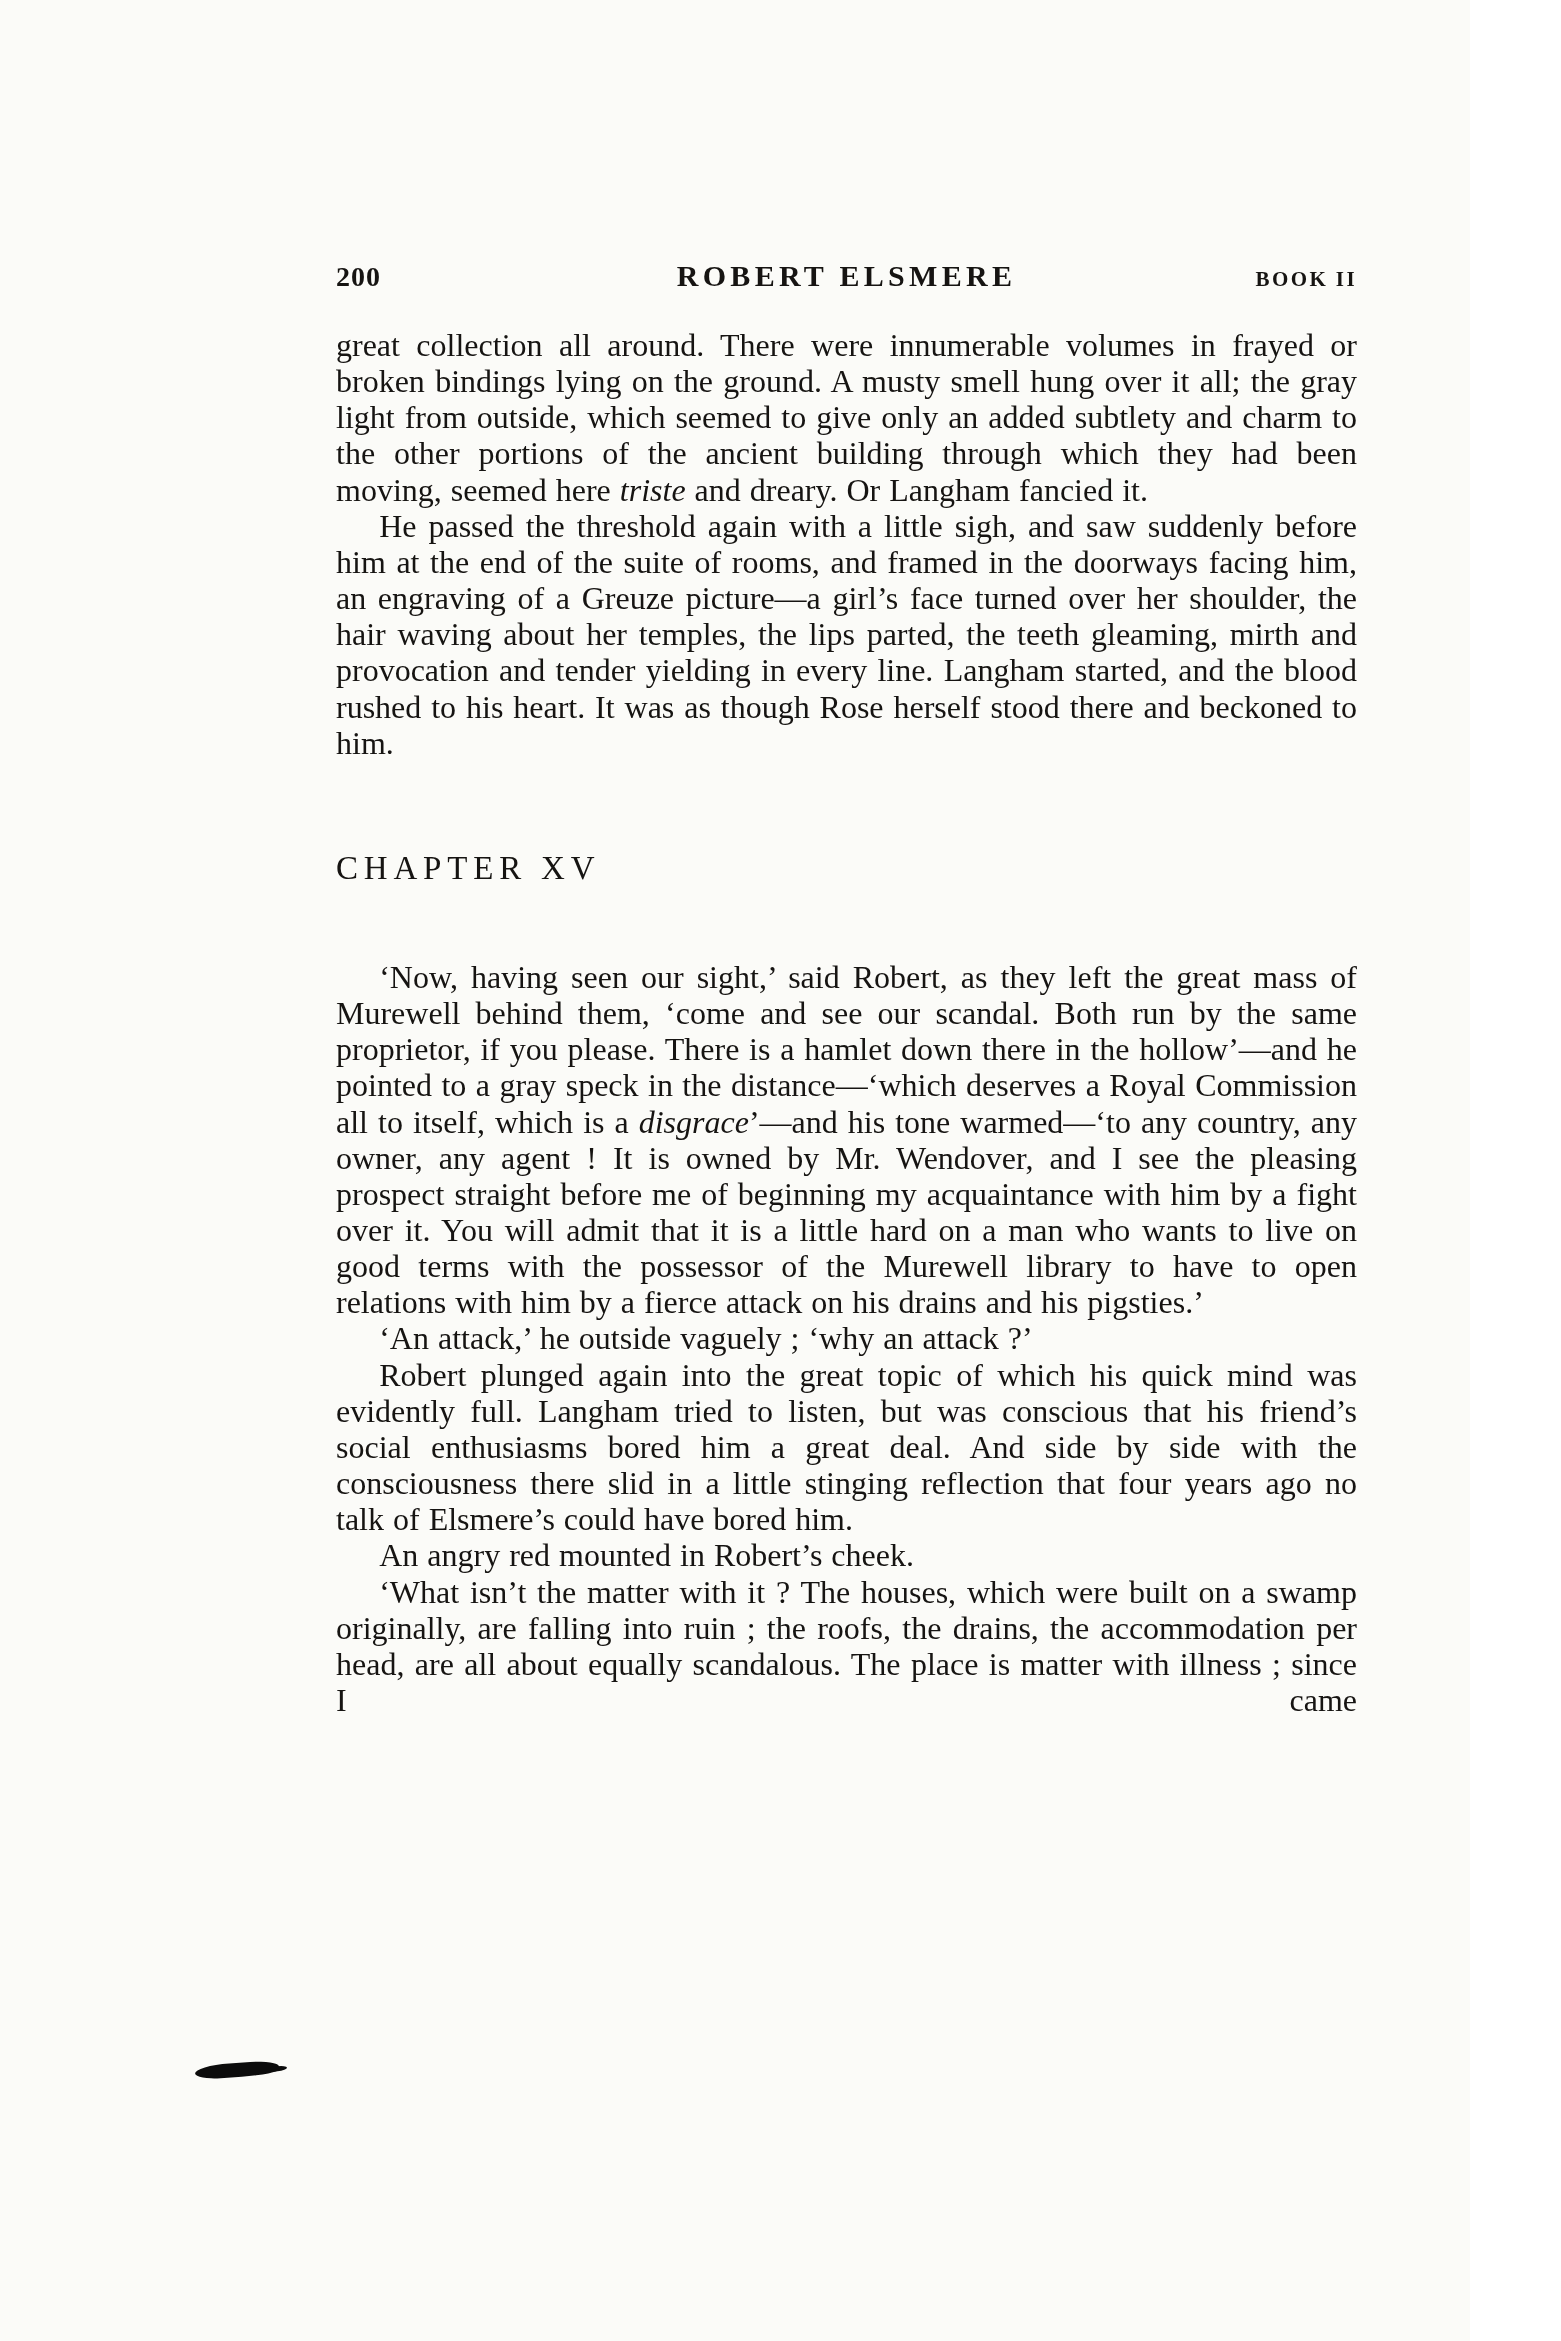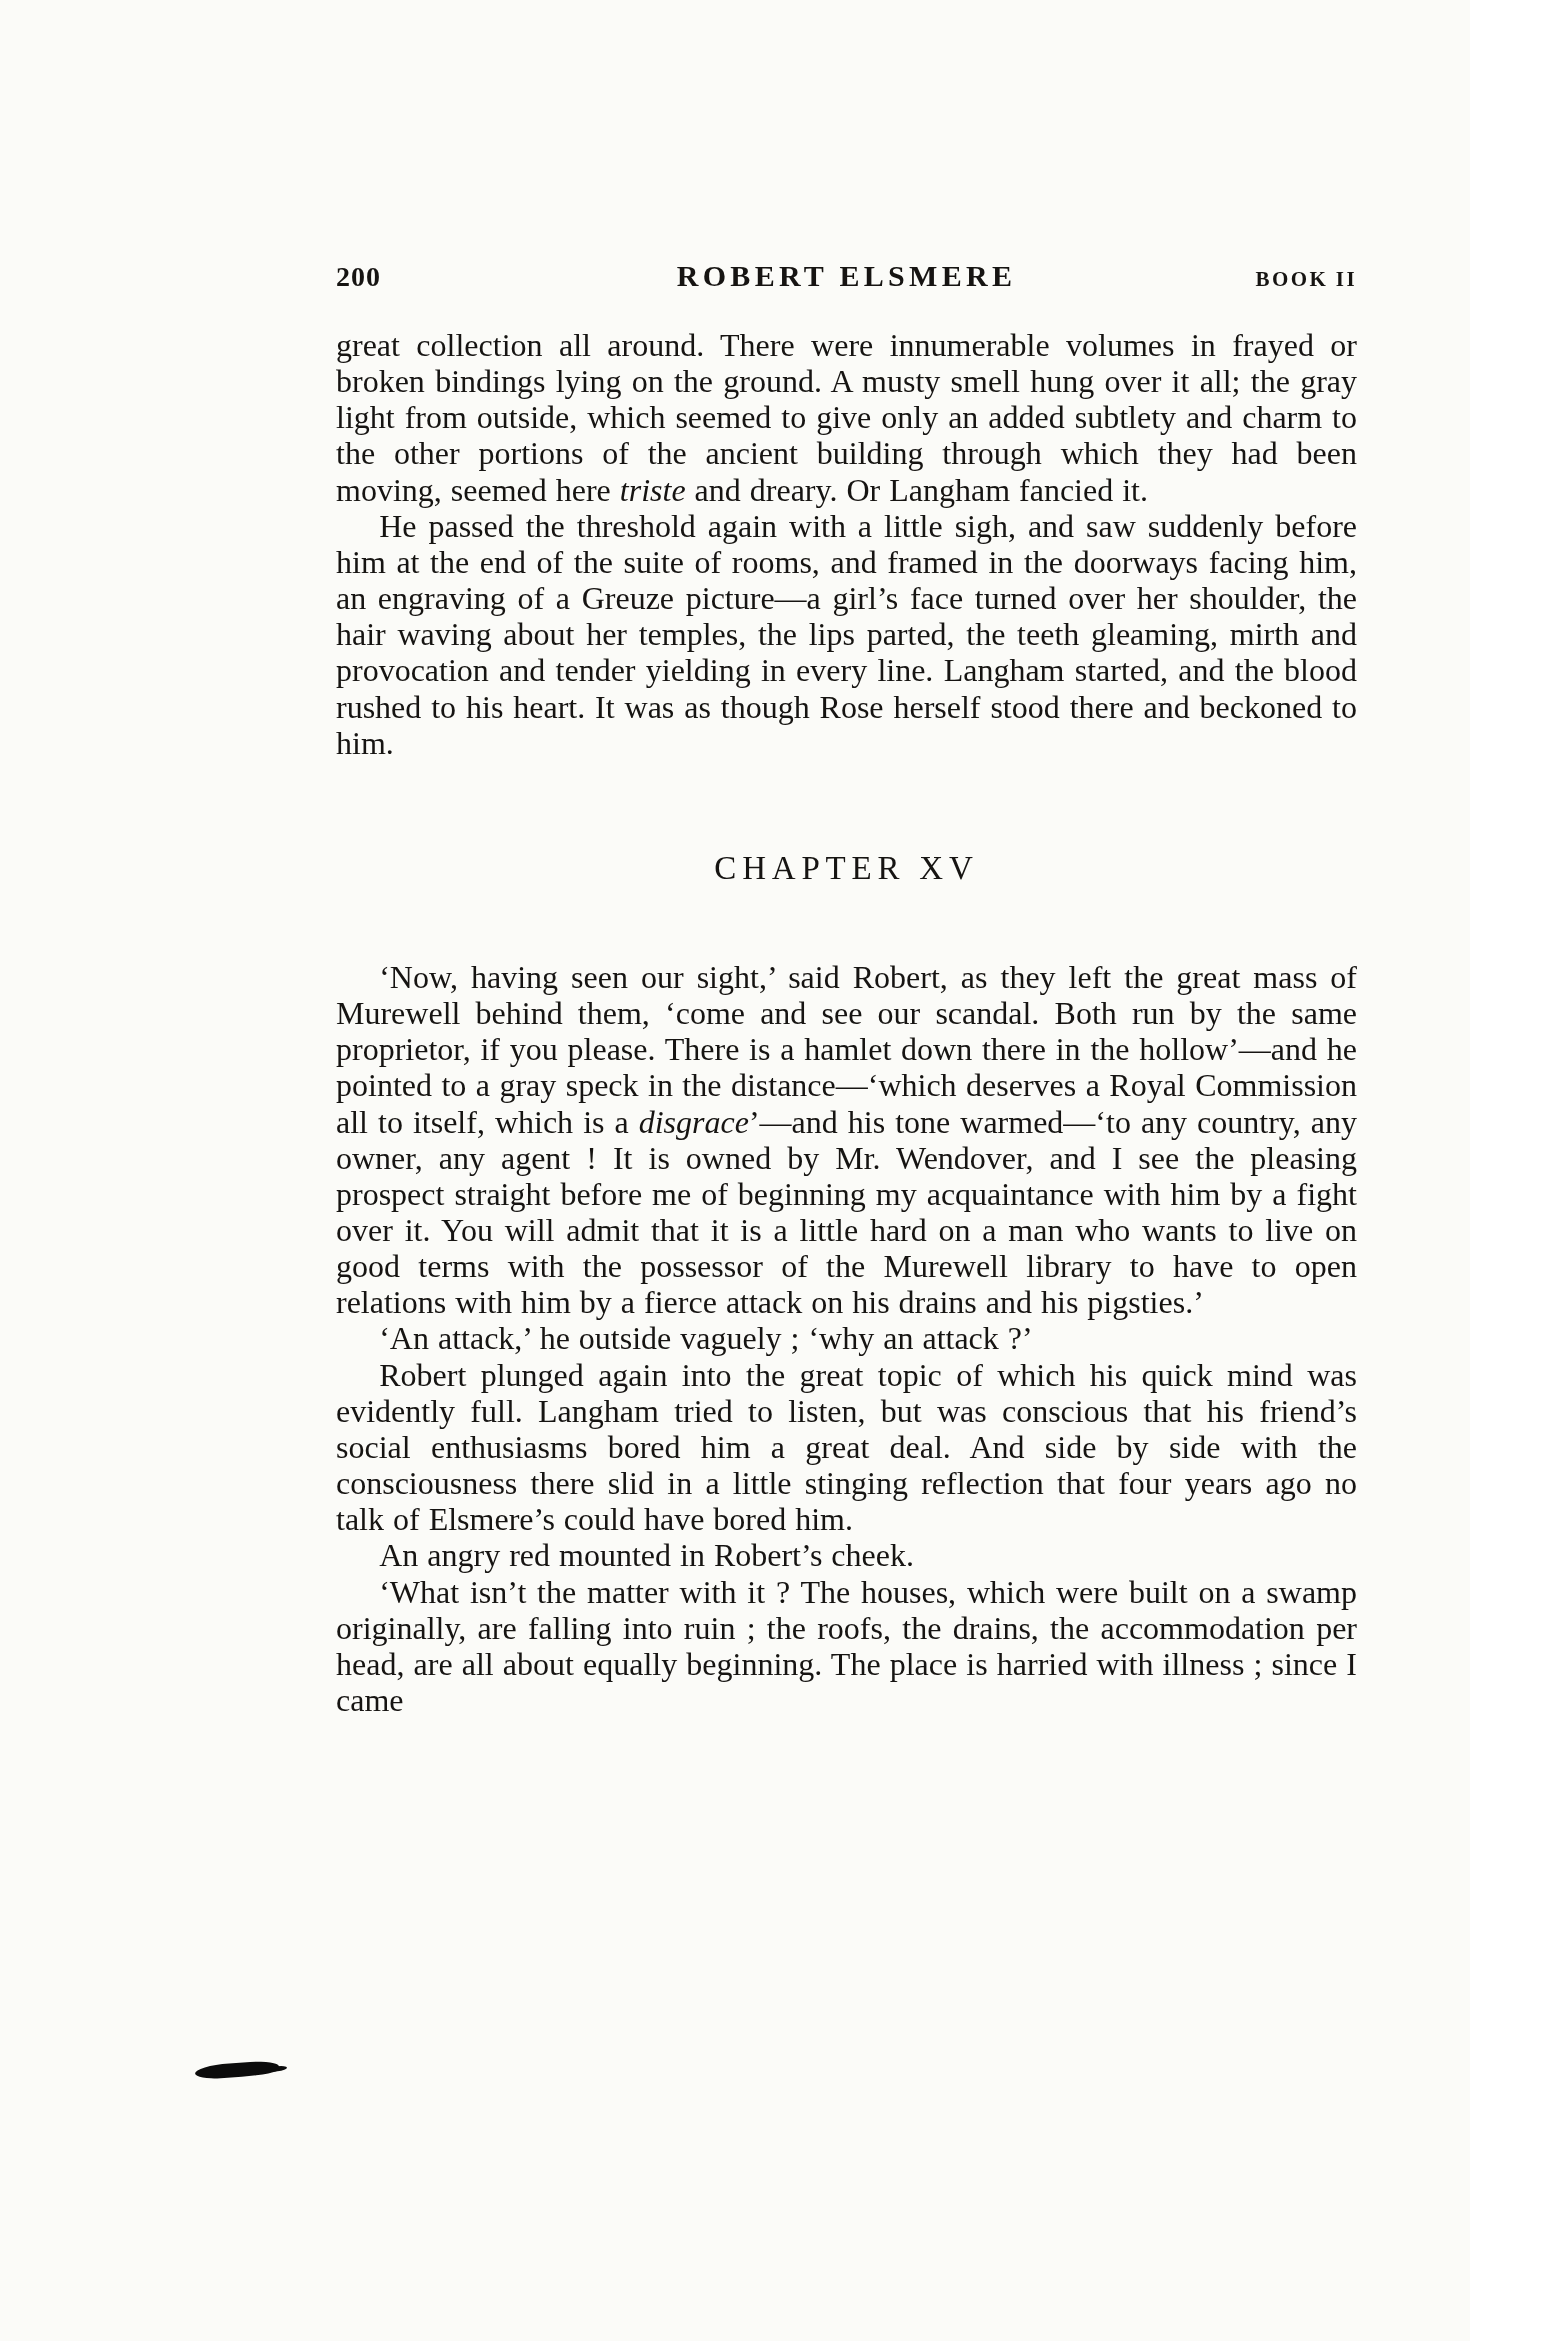--- a/index.html
+++ b/index.html
@@ -51,21 +51,20 @@
     word-spacing: 1px;
   }
   p.para.indent { text-indent: 1.35em; }
   p.para.no-indent { text-indent: 0; }
   p.para.continued { text-align-last: justify; }
   .italic { font-style: italic; }
   .chapter-heading {
     font-size: 33px;
     font-weight: 500;
     letter-spacing: 5.8px;
-    text-align: center;
     margin: 89px 0 72px 0;
   }
   .ink-smudge {
     position: absolute;
     left: 195px;
     top: 2063px;
     width: 84px;
     height: 14.4px;
     background: #0c0c0c;
     border-radius: 55% 45% 60% 40% / 70% 55% 45% 60%;
@@ -101,21 +100,21 @@
         <p class="para indent"><span>He passed the threshold again with a little sigh, and saw suddenly before him at the end of the suite of rooms, and framed in the doorways facing him, an engraving of a Greuze picture—a girl’s face turned over her shoulder, the hair waving about her temples, the lips parted, the teeth gleaming, mirth and provocation and tender yielding in every line.  Langham started, and the blood rushed to his heart.  It was as though Rose herself stood there and beckoned to him.</span></p>
       </div>
 
     <div class="chapter-heading">CHAPTER XV</div>
 
     <div class="body-text">
         <p class="para indent"><span>‘Now, having seen our sight,’ said Robert, as they left the great mass of Murewell behind them, ‘come and see our scandal. Both run by the same proprietor, if you please.  There is a hamlet down there in the hollow’—and he pointed to a gray speck in the distance—‘which deserves a Royal Commission all to itself, which is a </span><span class="italic">disgrace</span><span>’—and his tone warmed—‘to any country, any owner, any agent !  It is owned by Mr. Wendover, and I see the pleasing prospect straight before me of beginning my acquaintance with him by a fight over it.  You will admit that it is a little hard on a man who wants to live on good terms with the possessor of the Murewell library to have to open relations with him by a fierce attack on his drains and his pigsties.’</span></p>
         <p class="para indent"><span>‘An attack,’ he outside vaguely ; ‘why an attack ?’</span></p>
         <p class="para indent"><span>Robert plunged again into the great topic of which his quick mind was evidently full.  Langham tried to listen, but was conscious that his friend’s social enthusiasms bored him a great deal.  And side by side with the consciousness there slid in a little stinging reflection that four years ago no talk of Elsmere’s could have bored him.</span></p>
         <p class="para indent"><span>An angry red mounted in Robert’s cheek.</span></p>
-        <p class="para indent continued"><span>‘What isn’t the matter with it ?  The houses, which were built on a swamp originally, are falling into ruin ; the roofs, the drains, the accommodation per head, are all about equally beginning.  The place is harried with illness ; since I came</span></p>
+        <p class="para indent continued"><span>‘What isn’t the matter with it ?  The houses, which were built on a swamp originally, are falling into ruin ; the roofs, the drains, the accommodation per head, are all about equally scandalous.  The place is matter with illness ; since I came</span></p>
       </div>
 
   </div>
 
   <div class="ink-smudge"></div>
 
 </div>
 
 
 </body></html>

